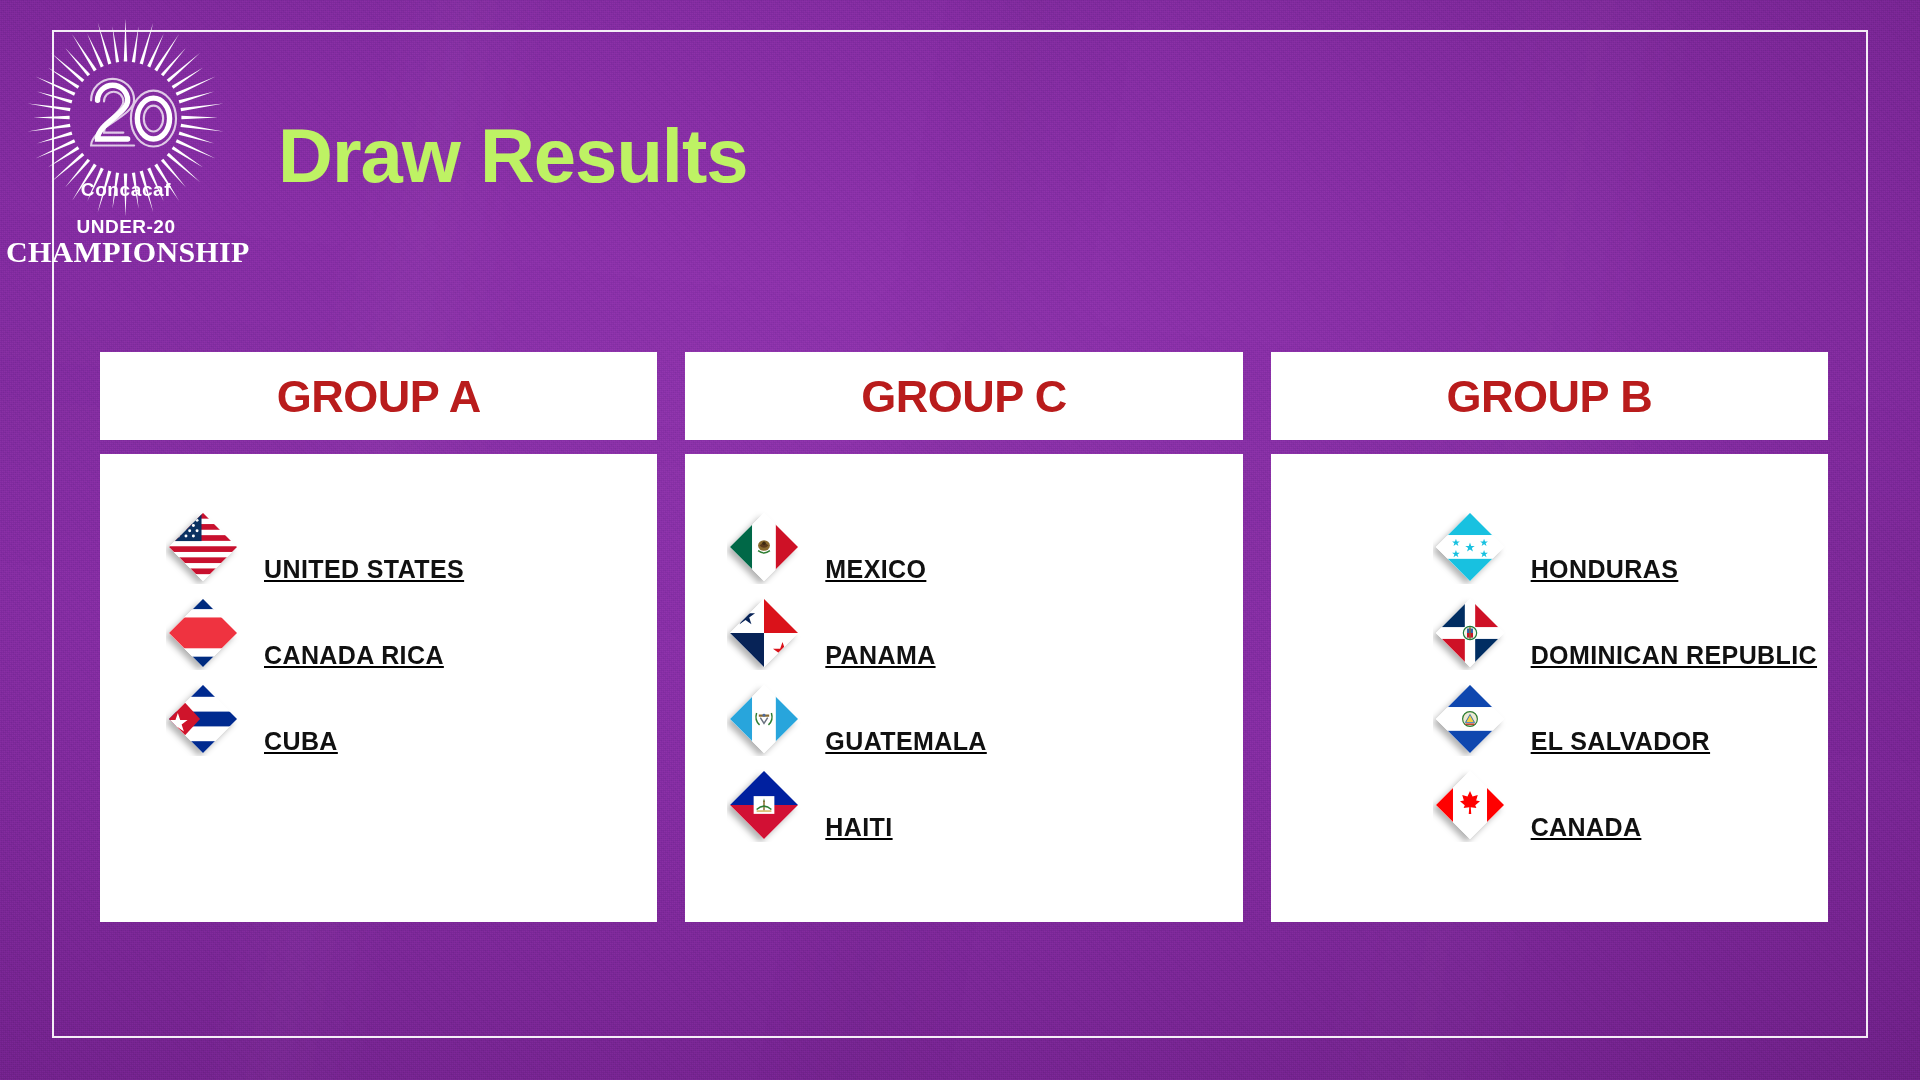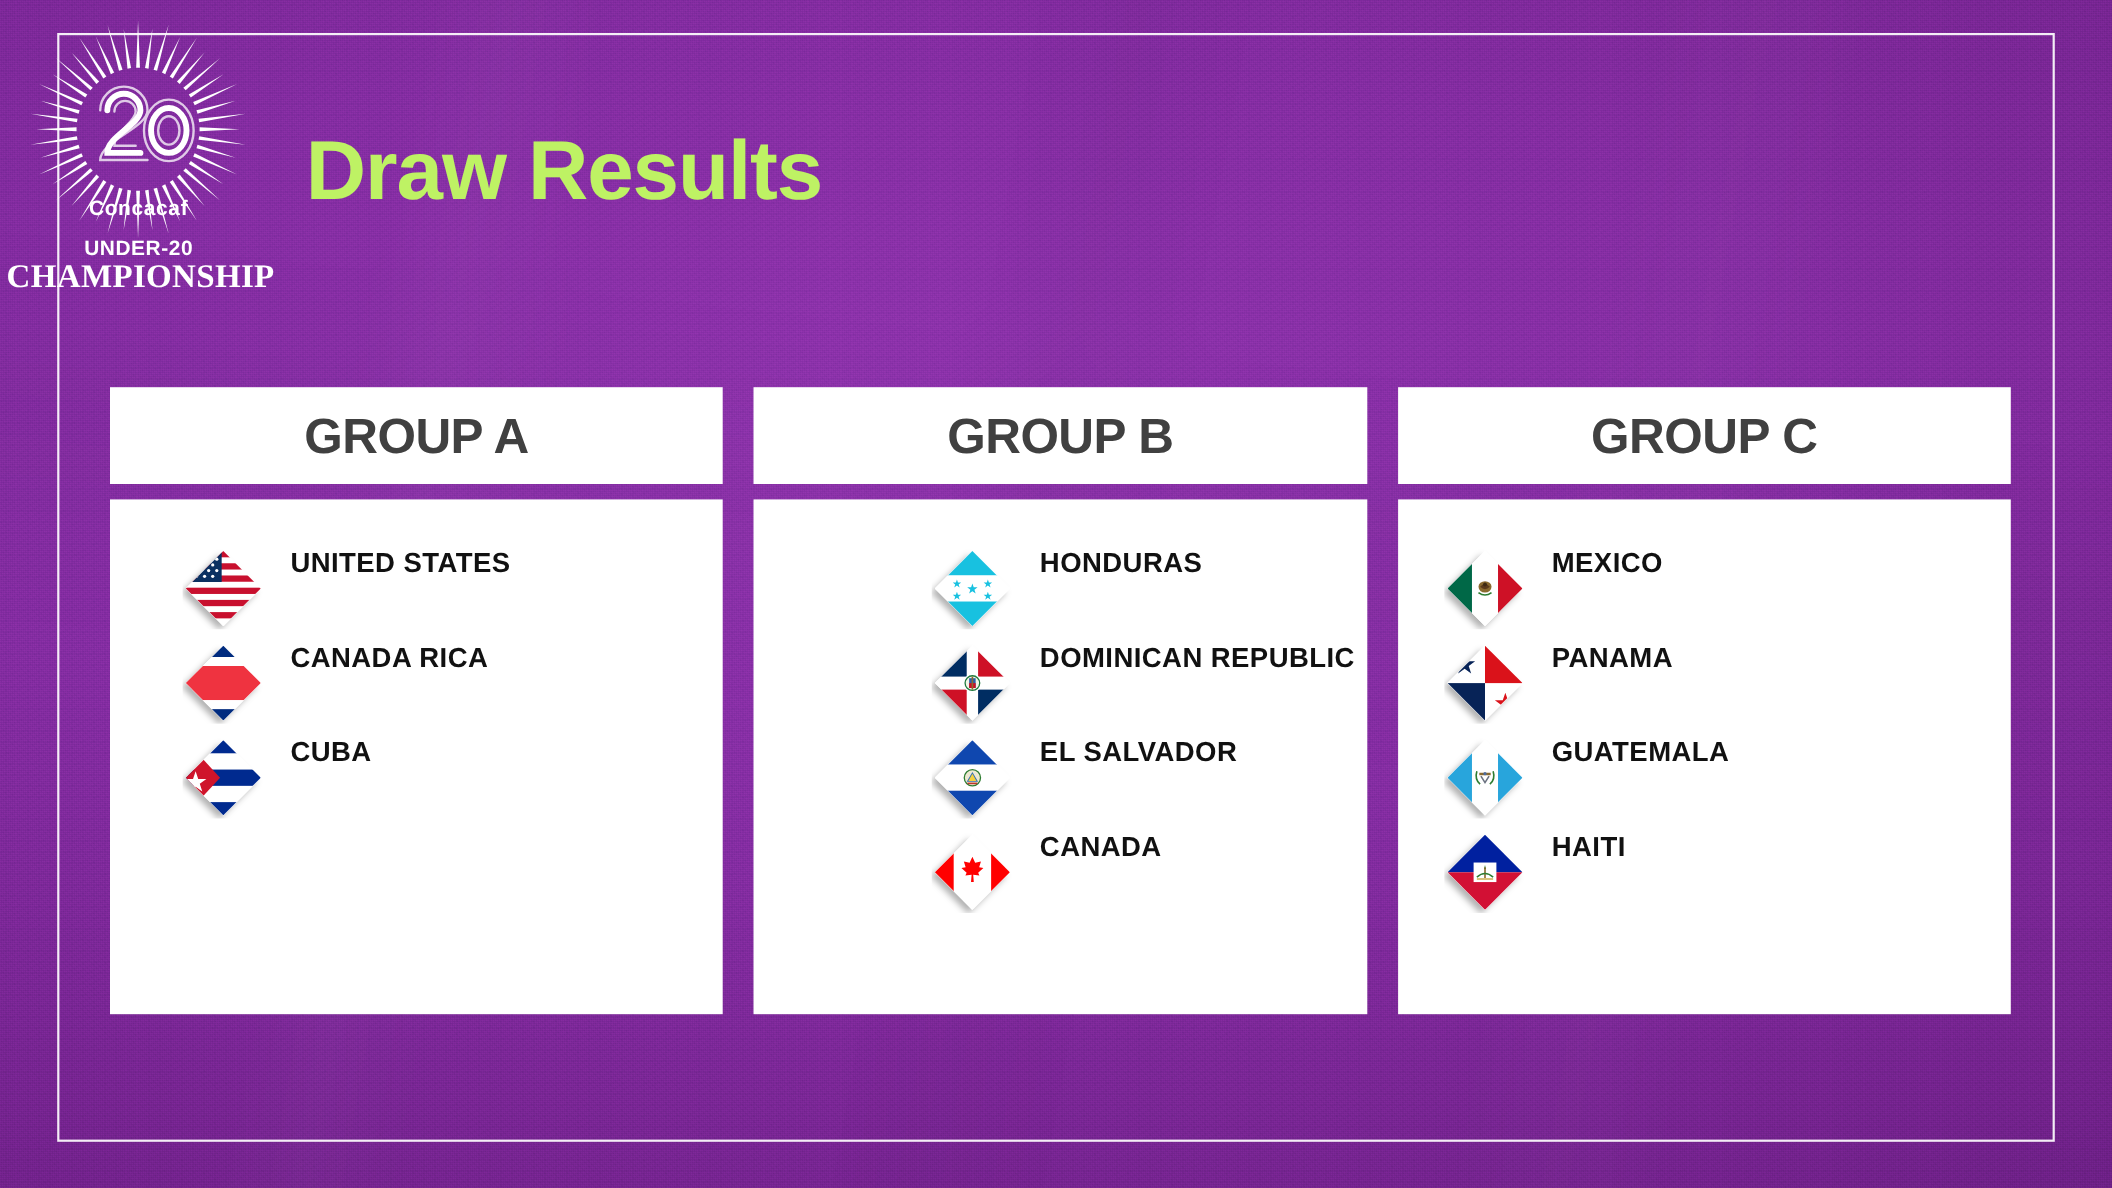--- a/index.html
+++ b/index.html
@@ -121,40 +121,41 @@
   .group-card { width: 558px; }
 
   .group-header {
     background: #ffffff;
     height: 88px;
     display: flex;
     align-items: center;
     justify-content: center;
   }
   .group-header-label {
-    color: #404040;
+    color: #b91c1c;
     font-size: 45px;
     font-weight: 800;
     letter-spacing: -.5px;
     line-height: 1;
   }
 
   .group-gap { height: 14px; }
 
   .group-body {
     background: #ffffff;
     height: 468px;
     padding-top: 44px;
   }
 
   .team-row {
     display: flex;
-    align-items: flex-start;
+    align-items: flex-end;
     height: 86px;
     padding-left: 66px;
+    text-decoration: underline;
   }
 
   .flag-wrap {
     width: 74px; height: 74px;
     flex: 0 0 74px;
     position: relative;
     margin-right: 24px;
   }
   .flag-wrap svg { display: block; width: 74px; height: 74px; }
 
@@ -360,20 +361,131 @@
               </g>
             </svg>
           </span>
           <span class="team-name">CUBA</span>
         </div>
 
 
       </div>
     </div>
 
+    <div class="group-card c">
+      <div class="group-header">
+        <span class="group-header-label">GROUP C</span>
+      </div>
+      <div class="group-gap"></div>
+      <div class="group-body">
+
+        <div class="team-row">
+          <span class="flag-wrap">
+            <svg viewBox="0 0 100 100">
+              <defs>
+                  <clipPath id="dm-mx">
+                    <path d="M50 4 L96 50 L50 96 L4 50 Z"></path>
+                  </clipPath>
+                </defs>
+              <g filter="url(#sh)">
+                  <path d="M50 4 L96 50 L50 96 L4 50 Z" fill="#fff"></path>
+                </g>
+              <g clip-path="url(#dm-mx)">
+                <rect x="0" y="0" width="34" height="100" fill="#006847"></rect>
+                <rect x="34" y="0" width="32" height="100" fill="#fff"></rect>
+                <rect x="66" y="0" width="34" height="100" fill="#CE1126"></rect>
+                <ellipse cx="50" cy="48" rx="8" ry="7" fill="#8A6A2F"></ellipse>
+                <path d="M44 48 q6-7 12 0 q-6 6 -12 0Z" fill="#5B3A1A"></path>
+                <path d="M42 55 q8 6 16 0" fill="none" stroke="#2E7D32" stroke-width="2"></path>
+                <circle cx="50" cy="45" r="2.4" fill="#3E2A12"></circle>
+              </g>
+            </svg>
+          </span>
+          <span class="team-name">MEXICO</span>
+        </div>
+
+        <div class="team-row">
+          <span class="flag-wrap">
+            <svg viewBox="0 0 100 100">
+              <defs>
+                  <clipPath id="dm-pa">
+                    <path d="M50 4 L96 50 L50 96 L4 50 Z"></path>
+                  </clipPath>
+                </defs>
+              <g filter="url(#sh)">
+                  <path d="M50 4 L96 50 L50 96 L4 50 Z" fill="#fff"></path>
+                </g>
+              <g clip-path="url(#dm-pa)">
+                <rect x="0" y="0" width="100" height="100" fill="#fff"></rect>
+                <rect x="50" y="0" width="50" height="50" fill="#DA121A"></rect>
+                <rect x="0" y="50" width="50" height="50" fill="#072357"></rect>
+                <path d="M25 14 l3.2 9.2 9.7 0 -7.9 5.8 3 9.2 -8-5.7 -8 5.7 3-9.2 -7.9-5.8 9.7 0 Z" fill="#072357"></path>
+                <path d="M75 62 l3.2 9.2 9.7 0 -7.9 5.8 3 9.2 -8-5.7 -8 5.7 3-9.2 -7.9-5.8 9.7 0 Z" fill="#DA121A"></path>
+              </g>
+            </svg>
+          </span>
+          <span class="team-name">PANAMA</span>
+        </div>
+
+        <div class="team-row">
+          <span class="flag-wrap">
+            <svg viewBox="0 0 100 100">
+              <defs>
+                  <clipPath id="dm-gt">
+                    <path d="M50 4 L96 50 L50 96 L4 50 Z"></path>
+                  </clipPath>
+                </defs>
+              <g filter="url(#sh)">
+                  <path d="M50 4 L96 50 L50 96 L4 50 Z" fill="#fff"></path>
+                </g>
+              <g clip-path="url(#dm-gt)">
+                <rect x="0" y="0" width="34" height="100" fill="#28A5DC"></rect>
+                <rect x="34" y="0" width="32" height="100" fill="#fff"></rect>
+                <rect x="66" y="0" width="34" height="100" fill="#28A5DC"></rect>
+                <g stroke="#2E7D32" stroke-width="2" fill="none">
+                  <path d="M40 42 q-3 10 4 16"></path>
+                  <path d="M60 42 q3 10 -4 16"></path>
+                </g>
+                <path d="M43 44 h14 v3 h-14Z" fill="#8A6A2F"></path>
+                <path d="M45 48 l5 8 5-8" fill="none" stroke="#6B7280" stroke-width="2"></path>
+                <circle cx="50" cy="45" r="2" fill="#4E6B9C"></circle>
+              </g>
+            </svg>
+          </span>
+          <span class="team-name">GUATEMALA</span>
+        </div>
+
+        <div class="team-row">
+          <span class="flag-wrap">
+            <svg viewBox="0 0 100 100">
+              <defs>
+                  <clipPath id="dm-ht">
+                    <path d="M50 4 L96 50 L50 96 L4 50 Z"></path>
+                  </clipPath>
+                </defs>
+              <g filter="url(#sh)">
+                  <path d="M50 4 L96 50 L50 96 L4 50 Z" fill="#fff"></path>
+                </g>
+              <g clip-path="url(#dm-ht)">
+                <rect x="0" y="0" width="100" height="50" fill="#00209F"></rect>
+                <rect x="0" y="50" width="100" height="50" fill="#D21034"></rect>
+                <rect x="36" y="38" width="28" height="24" fill="#fff"></rect>
+                <path d="M50 41 l1.2 5 -2.4 0Z" fill="#2E7D32"></path>
+                <rect x="49" y="44" width="2" height="14" fill="#8A6A2F"></rect>
+                <path d="M40 56 q10-9 20 0" fill="none" stroke="#2E7D32" stroke-width="2"></path>
+                <rect x="40" y="57" width="20" height="2.5" fill="#D9C27A"></rect>
+              </g>
+            </svg>
+          </span>
+          <span class="team-name">HAITI</span>
+        </div>
+
+      </div>
+    </div>
+
     <div class="group-card b">
       <div class="group-header">
         <span class="group-header-label">GROUP B</span>
       </div>
       <div class="group-gap"></div>
       <div class="group-body">
 
         <div class="team-row">
           <span class="flag-wrap">
             <svg viewBox="0 0 100 100">
@@ -473,125 +585,14 @@
                 <path fill="#FF0000" d="M50 31 l3.4 7.4 7.1-1.8 -2.2 7.2 5.2 1 -6.4 5.6 1.5 3.5 -7.6-1 .7 9.1h-3.4l.7-9.1 -7.6 1 1.5-3.5 -6.4-5.6 5.2-1 -2.2-7.2 7.1 1.8z"></path>
               </g>
             </svg>
           </span>
           <span class="team-name">CANADA</span>
         </div>
 
       </div>
     </div>
 
-    <div class="group-card c">
-      <div class="group-header">
-        <span class="group-header-label">GROUP C</span>
-      </div>
-      <div class="group-gap"></div>
-      <div class="group-body">
-
-        <div class="team-row">
-          <span class="flag-wrap">
-            <svg viewBox="0 0 100 100">
-              <defs>
-                  <clipPath id="dm-mx">
-                    <path d="M50 4 L96 50 L50 96 L4 50 Z"></path>
-                  </clipPath>
-                </defs>
-              <g filter="url(#sh)">
-                  <path d="M50 4 L96 50 L50 96 L4 50 Z" fill="#fff"></path>
-                </g>
-              <g clip-path="url(#dm-mx)">
-                <rect x="0" y="0" width="34" height="100" fill="#006847"></rect>
-                <rect x="34" y="0" width="32" height="100" fill="#fff"></rect>
-                <rect x="66" y="0" width="34" height="100" fill="#CE1126"></rect>
-                <ellipse cx="50" cy="48" rx="8" ry="7" fill="#8A6A2F"></ellipse>
-                <path d="M44 48 q6-7 12 0 q-6 6 -12 0Z" fill="#5B3A1A"></path>
-                <path d="M42 55 q8 6 16 0" fill="none" stroke="#2E7D32" stroke-width="2"></path>
-                <circle cx="50" cy="45" r="2.4" fill="#3E2A12"></circle>
-              </g>
-            </svg>
-          </span>
-          <span class="team-name">MEXICO</span>
-        </div>
-
-        <div class="team-row">
-          <span class="flag-wrap">
-            <svg viewBox="0 0 100 100">
-              <defs>
-                  <clipPath id="dm-pa">
-                    <path d="M50 4 L96 50 L50 96 L4 50 Z"></path>
-                  </clipPath>
-                </defs>
-              <g filter="url(#sh)">
-                  <path d="M50 4 L96 50 L50 96 L4 50 Z" fill="#fff"></path>
-                </g>
-              <g clip-path="url(#dm-pa)">
-                <rect x="0" y="0" width="100" height="100" fill="#fff"></rect>
-                <rect x="50" y="0" width="50" height="50" fill="#DA121A"></rect>
-                <rect x="0" y="50" width="50" height="50" fill="#072357"></rect>
-                <path d="M25 14 l3.2 9.2 9.7 0 -7.9 5.8 3 9.2 -8-5.7 -8 5.7 3-9.2 -7.9-5.8 9.7 0 Z" fill="#072357"></path>
-                <path d="M75 62 l3.2 9.2 9.7 0 -7.9 5.8 3 9.2 -8-5.7 -8 5.7 3-9.2 -7.9-5.8 9.7 0 Z" fill="#DA121A"></path>
-              </g>
-            </svg>
-          </span>
-          <span class="team-name">PANAMA</span>
-        </div>
-
-        <div class="team-row">
-          <span class="flag-wrap">
-            <svg viewBox="0 0 100 100">
-              <defs>
-                  <clipPath id="dm-gt">
-                    <path d="M50 4 L96 50 L50 96 L4 50 Z"></path>
-                  </clipPath>
-                </defs>
-              <g filter="url(#sh)">
-                  <path d="M50 4 L96 50 L50 96 L4 50 Z" fill="#fff"></path>
-                </g>
-              <g clip-path="url(#dm-gt)">
-                <rect x="0" y="0" width="34" height="100" fill="#28A5DC"></rect>
-                <rect x="34" y="0" width="32" height="100" fill="#fff"></rect>
-                <rect x="66" y="0" width="34" height="100" fill="#28A5DC"></rect>
-                <g stroke="#2E7D32" stroke-width="2" fill="none">
-                  <path d="M40 42 q-3 10 4 16"></path>
-                  <path d="M60 42 q3 10 -4 16"></path>
-                </g>
-                <path d="M43 44 h14 v3 h-14Z" fill="#8A6A2F"></path>
-                <path d="M45 48 l5 8 5-8" fill="none" stroke="#6B7280" stroke-width="2"></path>
-                <circle cx="50" cy="45" r="2" fill="#4E6B9C"></circle>
-              </g>
-            </svg>
-          </span>
-          <span class="team-name">GUATEMALA</span>
-        </div>
-
-        <div class="team-row">
-          <span class="flag-wrap">
-            <svg viewBox="0 0 100 100">
-              <defs>
-                  <clipPath id="dm-ht">
-                    <path d="M50 4 L96 50 L50 96 L4 50 Z"></path>
-                  </clipPath>
-                </defs>
-              <g filter="url(#sh)">
-                  <path d="M50 4 L96 50 L50 96 L4 50 Z" fill="#fff"></path>
-                </g>
-              <g clip-path="url(#dm-ht)">
-                <rect x="0" y="0" width="100" height="50" fill="#00209F"></rect>
-                <rect x="0" y="50" width="100" height="50" fill="#D21034"></rect>
-                <rect x="36" y="38" width="28" height="24" fill="#fff"></rect>
-                <path d="M50 41 l1.2 5 -2.4 0Z" fill="#2E7D32"></path>
-                <rect x="49" y="44" width="2" height="14" fill="#8A6A2F"></rect>
-                <path d="M40 56 q10-9 20 0" fill="none" stroke="#2E7D32" stroke-width="2"></path>
-                <rect x="40" y="57" width="20" height="2.5" fill="#D9C27A"></rect>
-              </g>
-            </svg>
-          </span>
-          <span class="team-name">HAITI</span>
-        </div>
-
-      </div>
-    </div>
-
   </div>
 </div>
 
 </body></html>

